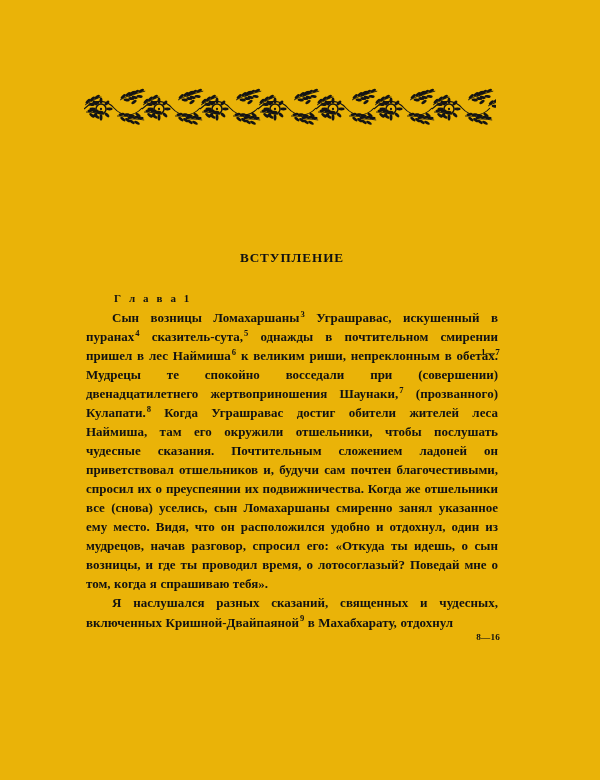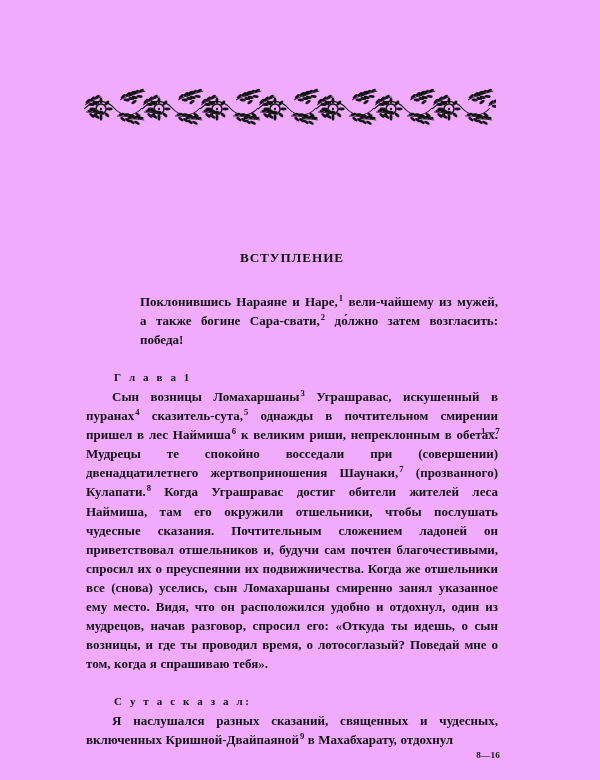--- a/index.html
+++ b/index.html
@@ -13,21 +13,21 @@
     position: relative;
     overflow: hidden;
     font-family: "Liberation Serif", "DejaVu Serif", serif;
     color: #121212;
     -webkit-font-smoothing: none;
   }
 
   .page {
     position: absolute;
     inset: 0;
-    background: #f0abfc;
+    background: #eab308;
   }
 
   
   .ornament-wrap {
     position: absolute;
     left: 84px;
     top: 88px;
     width: 412px;
     height: 42px;
   }
@@ -179,30 +179,26 @@
         <use href="#unit" transform="translate(348,0)"></use>
         <use href="#sprig" transform="translate(404,18) rotate(-12)"></use>
       </g>
     </svg>
   </div>
 
   <div class="text-col">
 
     <h1 class="chapter-title">ВСТУПЛЕНИЕ</h1>
 
-    <p class="invocation">
-      <span>Поклонившись Нараяне и Наре,</span><sup class="fn">1</sup><span> вели-</span><span>чайшему из мужей, а также богине Сара-</span><span>свати,</span><sup class="fn">2</sup><span> до́лжно затем возгласить: победа!</span>
-    </p>
 
     <div class="section-head">Г л а в а  1</div>
 
     <p class="body-para">
       <span class="marker marker-1">1—7</span><span>Сын</span><span> возницы Ломахаршаны</span><sup class="fn">3</sup><span> Уграшравас, искушенный в пуранах</span><sup class="fn">4</sup><span> сказитель-сута,</span><sup class="fn">5</sup><span> однажды в почтительном смирении пришел в лес Наймиша</span><sup class="fn">6</sup><span> к великим риши, непреклонным в обетах. Мудрецы те спокойно восседали при (совершении) двенадцатилетнего жертвоприношения Шаунаки,</span><sup class="fn">7</sup><span> (прозванного) Кулапати.</span><sup class="fn">8</sup><span> Когда Уграшравас достиг обители жителей леса Наймиша, там его окружили отшельники, чтобы послушать чудесные сказания. Почтительным сложением ладоней он приветствовал отшельников и, будучи сам почтен благочестивыми, спросил их о преуспеянии их подвижничества. Когда же отшельники все (снова) уселись, сын Ломахаршаны смиренно занял указанное ему место. Видя, что он расположился удобно и отдохнул, один из мудрецов, начав разговор, спросил его: «Откуда ты идешь, о сын возницы, и где ты проводил время, о лотосоглазый? Поведай мне о том, когда я спрашиваю тебя».</span>
     </p>
 
-    <div class="section-head">С у т а  с к а з а л:</div>
 
     <p class="para-last rel">
       <span class="marker marker-2">8—16</span><span>Я наслушался разных сказаний, священных и чудесных, включенных Кришной-Двайпаяной</span><sup class="fn">9</sup><span> в Махабхарату, отдохнул</span>
     </p>
 
   </div>
 </div>
 
 </body></html>

